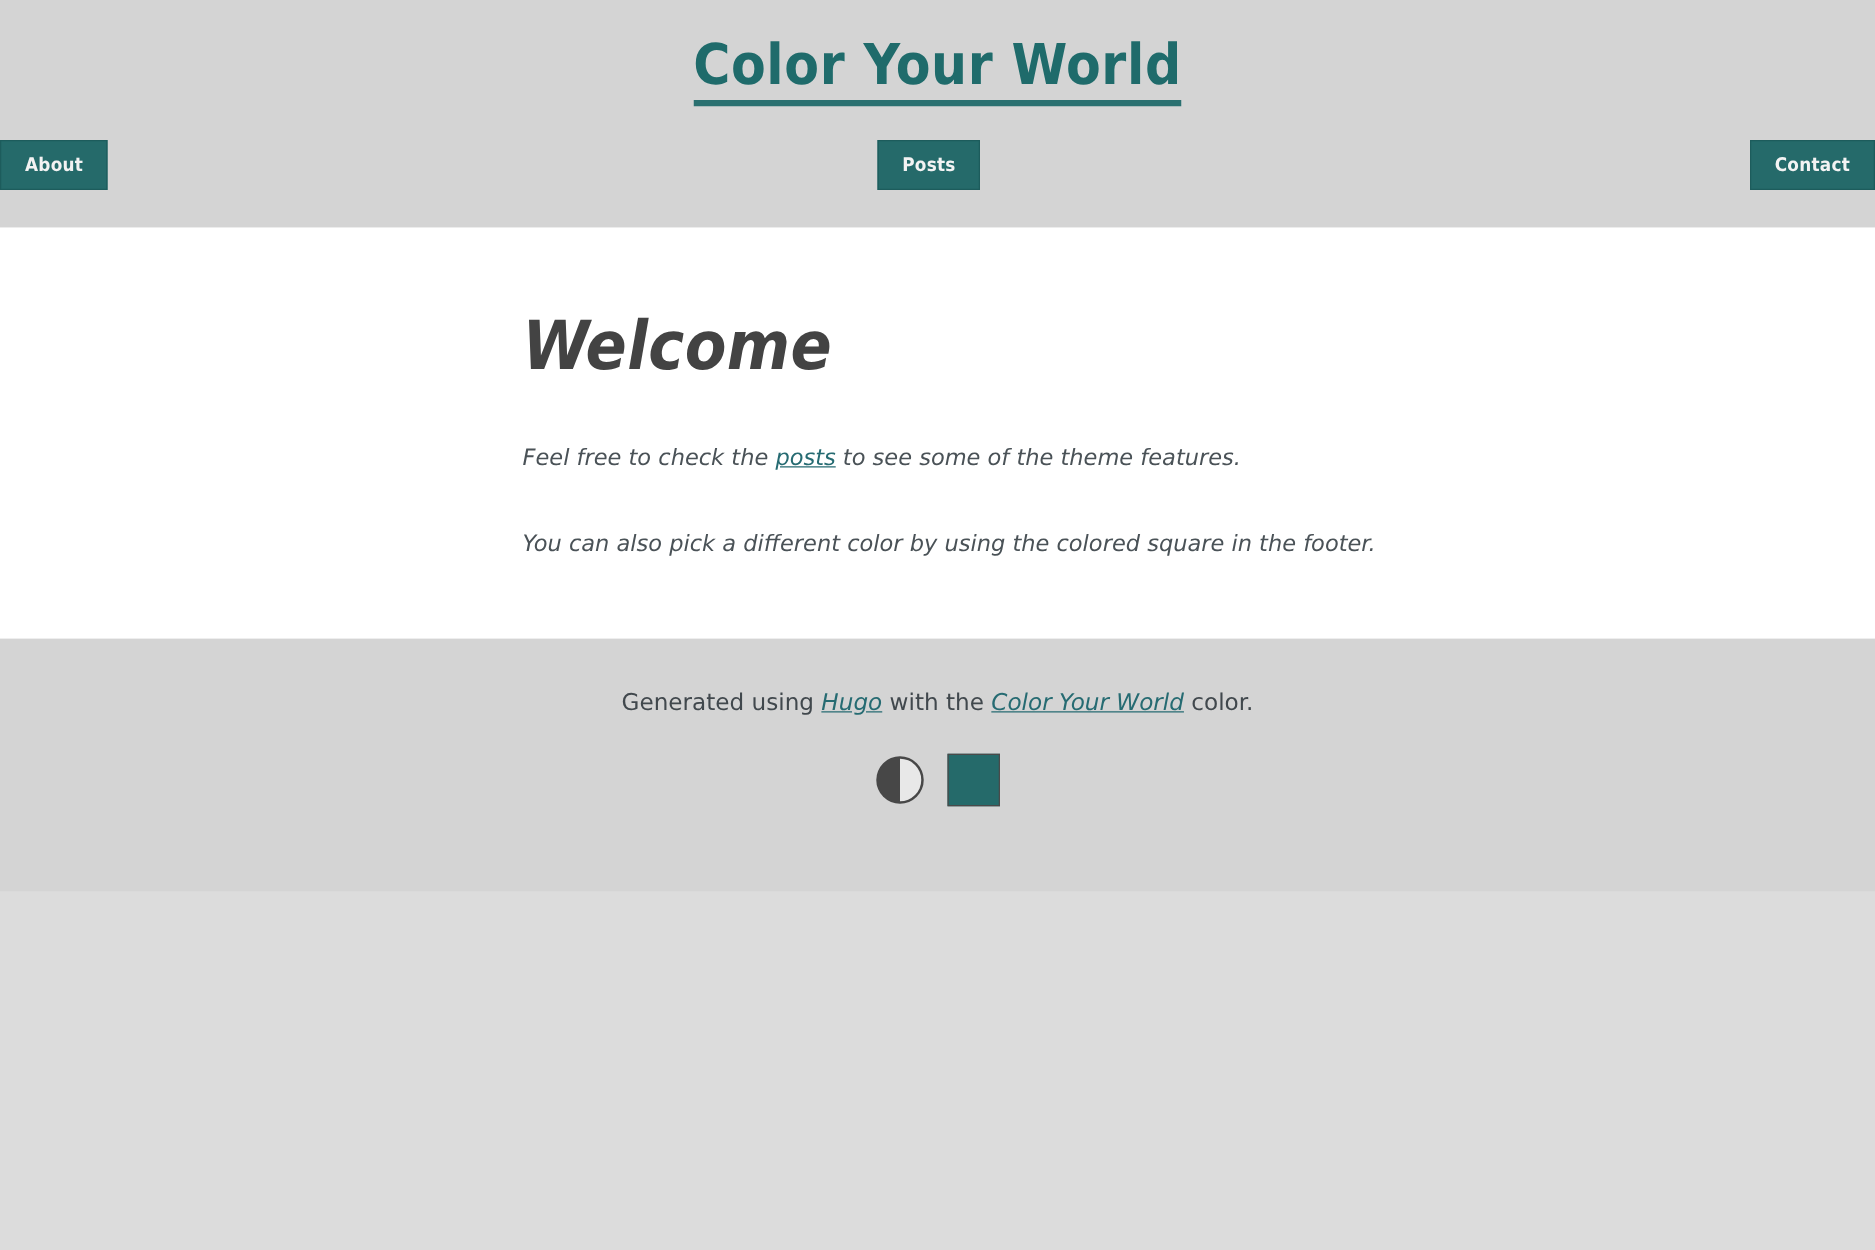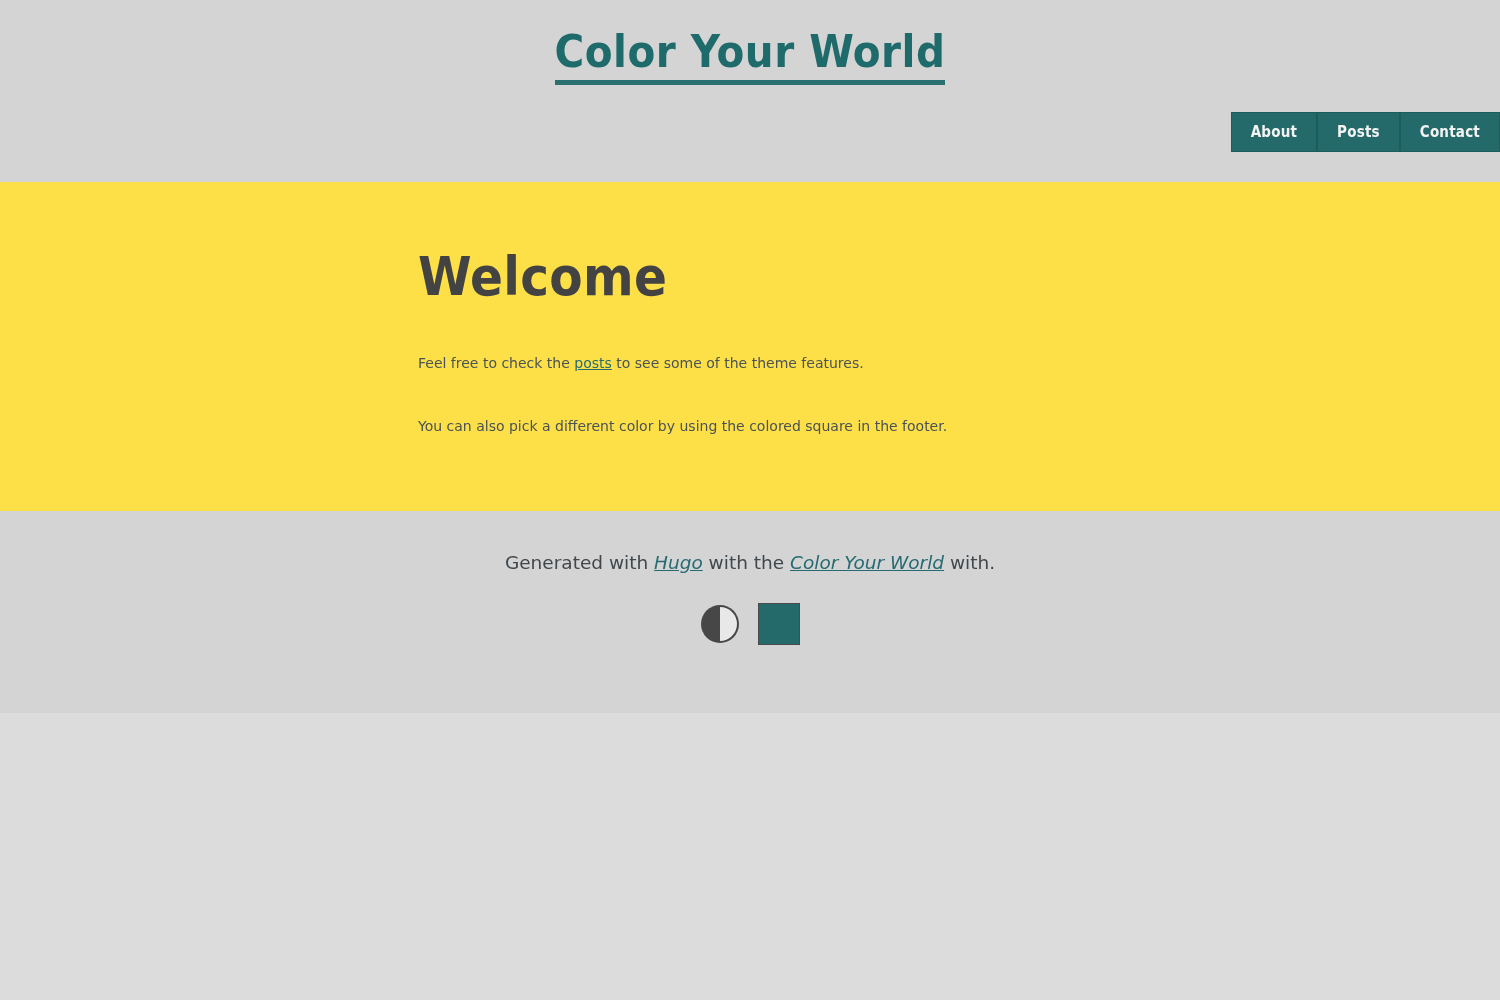--- a/index.html
+++ b/index.html
@@ -43,21 +43,22 @@
     letter-spacing: 0.5px;
     color: #1f6b6b;
     text-decoration: none;
     border-bottom: 5px solid #2a7070;
     padding-bottom: 5px;
     line-height: 1.05;
   }
   .nav {
     margin-top: 27px;
     display: flex;
-    justify-content: flex-end;
+    justify-content: space-between;
+    gap: 13px;
   }
   .nav-btn {
     display: inline-flex;
     align-items: center;
     justify-content: center;
     background: #256a6a;
     color: #f3f3f3;
     font-family: "DejaVu Sans Condensed", "DejaVu Sans", "Liberation Sans", sans-serif;
     font-stretch: condensed;
     font-weight: bold;
@@ -66,37 +67,38 @@
     height: 40px;
     padding: 0 19px;
     border: 1px solid #1d5c5c;
     box-sizing: border-box;
     letter-spacing: 0.2px;
   }
 
   
   .main {
     flex: 1 1 auto;
-    background: #fde047;
+    background: #ffffff;
     box-sizing: border-box;
     padding: 64px 0 0 418px;
+    font-style: italic;
   }
   .page-heading {
     font-family: "DejaVu Sans Condensed", "DejaVu Sans", "Liberation Sans", sans-serif;
     font-stretch: condensed;
     font-weight: bold;
     font-size: 54px;
     color: #434343;
     margin: 0 0 10px 0;
     line-height: 1.15;
     letter-spacing: 0.3px;
   }
   .body-text {
     font-family: "DejaVu Sans", "Liberation Sans", sans-serif;
-    font-size: 14px;
+    font-size: 18px;
     color: #4a5257;
     margin: 0;
     padding: 0;
     line-height: 1.5;
   }
   .body-text.first { margin-top: 45px; }
   .body-text.second { margin-top: 42px; }
   .body-link {
     color: #266b72;
     text-decoration: underline;
@@ -171,21 +173,21 @@
 
   <main class="main">
     <h1 class="page-heading">Welcome</h1>
 
     <p class="body-text first"><span>Feel free to check the </span><a class="body-link" href="#">posts</a><span> to see some of the theme features.</span></p>
 
     <p class="body-text second">You can also pick a different color by using the colored square in the footer.</p>
   </main>
 
   <footer class="site-footer">
-    <p class="footer-line"><span>Generated with </span><a class="footer-link" href="#">Hugo</a><span> with the </span><a class="footer-link" href="#">Color Your World</a><span> with.</span></p>
+    <p class="footer-line"><span>Generated using </span><a class="footer-link" href="#">Hugo</a><span> with the </span><a class="footer-link" href="#">Color Your World</a><span> color.</span></p>
 
 
     <div class="footer-controls">
       <button class="contrast-toggle">
         <svg width="40" height="40" viewBox="0 0 40 40">
           <circle cx="20" cy="20" r="19" fill="#474747"></circle>
           <path d="M20 3 A17 17 0 0 1 20 37 Z" fill="#e8e8e8"></path>
         </svg>
       </button>
       <button class="color-swatch" style="background: rgb(37, 106, 106);"></button>

